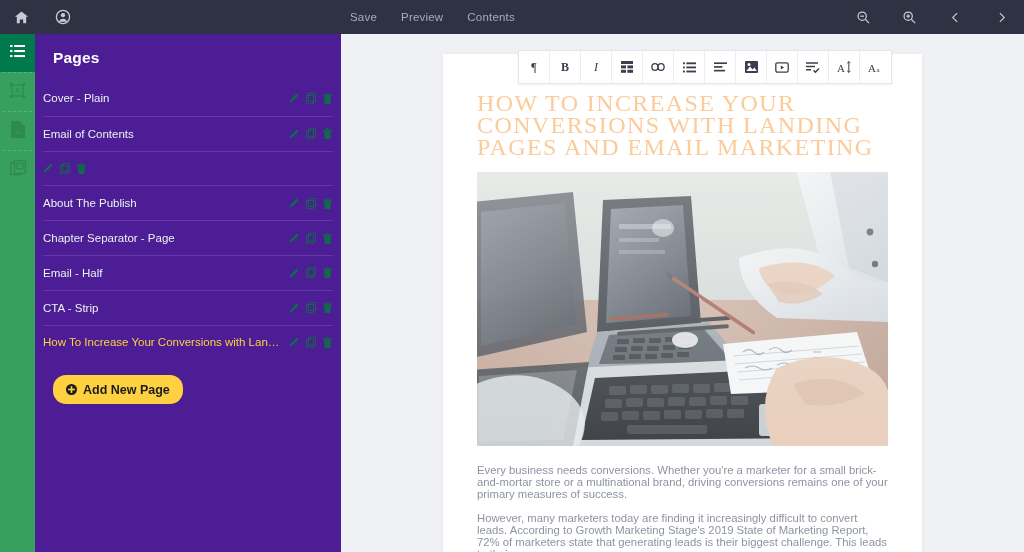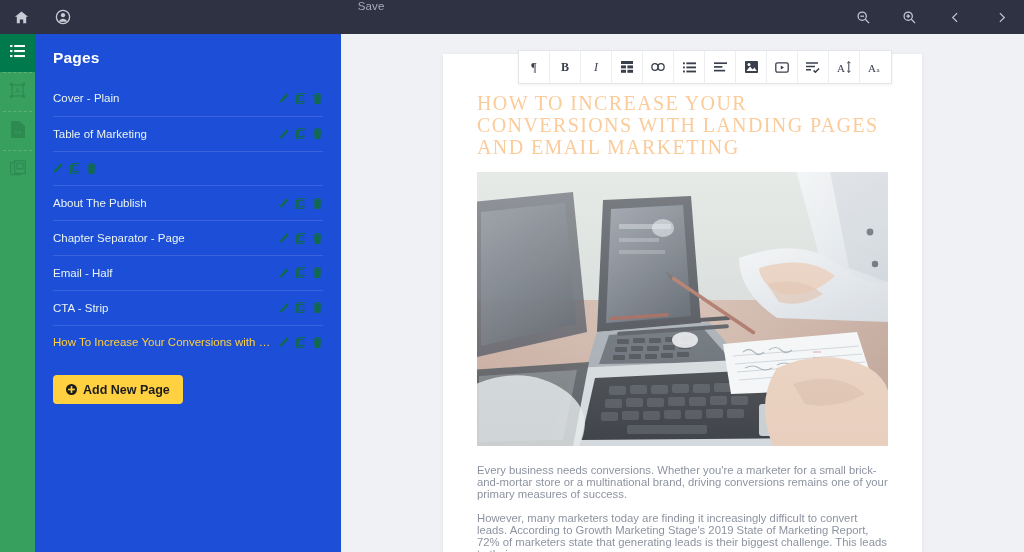--- a/index.html
+++ b/index.html
@@ -19,21 +19,21 @@
   }
   .topbar-left { display: flex; align-items: center; padding-left: 8px; gap: 16px; }
   .tb-icon {
     width: 26px; height: 26px;
     display: flex; align-items: center; justify-content: center;
     color: #c8cbd6; cursor: pointer;
   }
   .tb-icon svg { display: block; }
   .topbar-center {
     position: absolute; left: 350px; top: 0; height: 34px;
-    display: flex; align-items: center; gap: 24px; flex-direction: column;
+    display: flex; align-items: center; gap: 24px;
   }
   .tb-link {
     color: #a7abba; font-size: 11.5px; letter-spacing: .2px; cursor: pointer;
     font-family: "Liberation Sans", sans-serif;
   }
   .topbar-right {
     position: absolute; right: 10px; top: 0; height: 34px;
     display: flex; align-items: center; gap: 20px;
   }
 
@@ -47,49 +47,49 @@
     display: flex; align-items: center; justify-content: center;
     cursor: pointer; color: #ffffff;
   }
   .rail-item.active { background: #00794d; }
   .rail-item.dim { color: #2d8b52; }
   .rail-sep { height: 0; border-top: 1px dashed rgba(255,255,255,.18); margin: 0 3px; }
 
   
   .sidebar {
     position: absolute; top: 34px; left: 35px; width: 306px; height: 518px;
-    background: #1d4ed8;
+    background: #4c1d95;
     color: #fff;
   }
   .sidebar-title {
     font-size: 15.5px; font-weight: bold; color: #ffffff;
     padding: 15px 0 14px 18px; letter-spacing: .2px;
   }
-  .page-list { padding: 0 18px; }
+  .page-list { padding: 0 8px; }
   .page-row {
     height: 34.8px;
     display: flex; align-items: center;
     border-top: 1px solid rgba(255,255,255,.12);
     cursor: pointer;
   }
   .page-row:first-child { border-top: none; }
   .page-label {
     font-size: 11.5px; color: #e9f4ee; flex: 1;
     white-space: nowrap; overflow: hidden; text-overflow: ellipsis;
     padding-right: 8px;
   }
   .page-row.active .page-label { color: #ffd040; }
   .row-actions { display: flex; align-items: center; gap: 7px; }
   .row-actions .act { width: 10px; height: 12px; color: #116b4a; cursor: pointer; display:flex; align-items:center; }
   .row-actions .act svg { display:block; }
 
   .add-btn {
     margin: 16px 0 0 18px;
     background: #ffd040; color: #1c1c1c;
-    border: none; border-radius: 4px;
+    border: none; border-radius: 13px;
     height: 29px; padding: 0 13px;
     font-size: 12.5px; font-weight: bold;
     font-family: "Liberation Sans", sans-serif;
     display: inline-flex; align-items: center; gap: 6px;
     cursor: pointer;
   }
   .add-btn .plus {
     width: 11px; height: 11px; display:flex; align-items:center; justify-content:center;
   }
 
@@ -118,21 +118,21 @@
   }
   .tool:last-child { border-right: none; }
   .tool svg { display: block; }
   .tool .lbl { font-family: "Liberation Serif", serif; font-size: 12px; }
   .tool .lbl.ital { font-style: italic; font-family: "Liberation Serif", serif; }
 
   .doc-body { padding: 38px 34px 0 34px; }
   .doc-title {
     font-family: "Liberation Serif", serif;
     color: #fbcb9a;
-    font-size: 20px; line-height: 22px;
+    font-size: 24px; line-height: 22px;
     letter-spacing: 1.4px;
     text-transform: uppercase;
     margin-bottom: 14px;
   }
   .doc-figure {
     width: 411px; height: 274px;
     background: #cfd6d6;
     overflow: hidden; position: relative;
     margin-bottom: 18px;
   }
@@ -160,21 +160,21 @@
           <circle cx="8" cy="8" r="6.6"></circle>
             <circle cx="8" cy="6.2" r="2.1" fill="currentColor" stroke="none"></circle>
           <path d="M3.9 12.8c.6-2 2.1-3 4.1-3s3.5 1 4.1 3" fill="currentColor" stroke="none"></path>
         </svg>
       </div>
     </div>
 
     <div class="topbar-center">
       <span class="tb-link">Save</span>
       <span class="tb-link">Preview</span>
-      <span class="tb-link">Growth</span>
+      <span class="tb-link">Contents</span>
     </div>
 
     <div class="topbar-right">
       <div class="tb-icon">
         <svg width="15" height="15" viewBox="0 0 16 16" fill="none" stroke="currentColor" stroke-width="1.3">
           <circle cx="6.6" cy="6.6" r="4.4"></circle>
             <path d="M9.9 9.9 14 14"></path>
             <path d="M4.6 6.6h4"></path>
         </svg>
       </div>
@@ -269,21 +269,21 @@
               <svg width="9" height="11" viewBox="0 0 10 12" fill="currentColor">
                 <rect x="0" y="1.6" width="10" height="1.5"></rect>
                 <rect x="3.4" y="0" width="3.2" height="1.4"></rect>
                 <path d="M1.2 3.6h7.6L8.1 12H1.9z"></path>
               </svg>
             </span>
         </span>
       </div>
 
       <div class="page-row">
-        <span class="page-label">Table of Marketing</span>
+        <span class="page-label">Email of Contents</span>
         <span class="row-actions">
           <span class="act">
               <svg width="10" height="10" viewBox="0 0 12 12" fill="currentColor">
                 <path d="M9.2.6 11.4 2.8 3.6 10.6.8 11.4l.8-2.8z"></path>
               </svg>
             </span>
           <span class="act">
               <svg width="10" height="11" viewBox="0 0 12 13" fill="none" stroke="currentColor" stroke-width="1.1">
                 <rect x="3.2" y=".6" width="8.2" height="9.4"></rect>
                 <rect x=".6" y="2.9" width="8.2" height="9.4"></rect>

